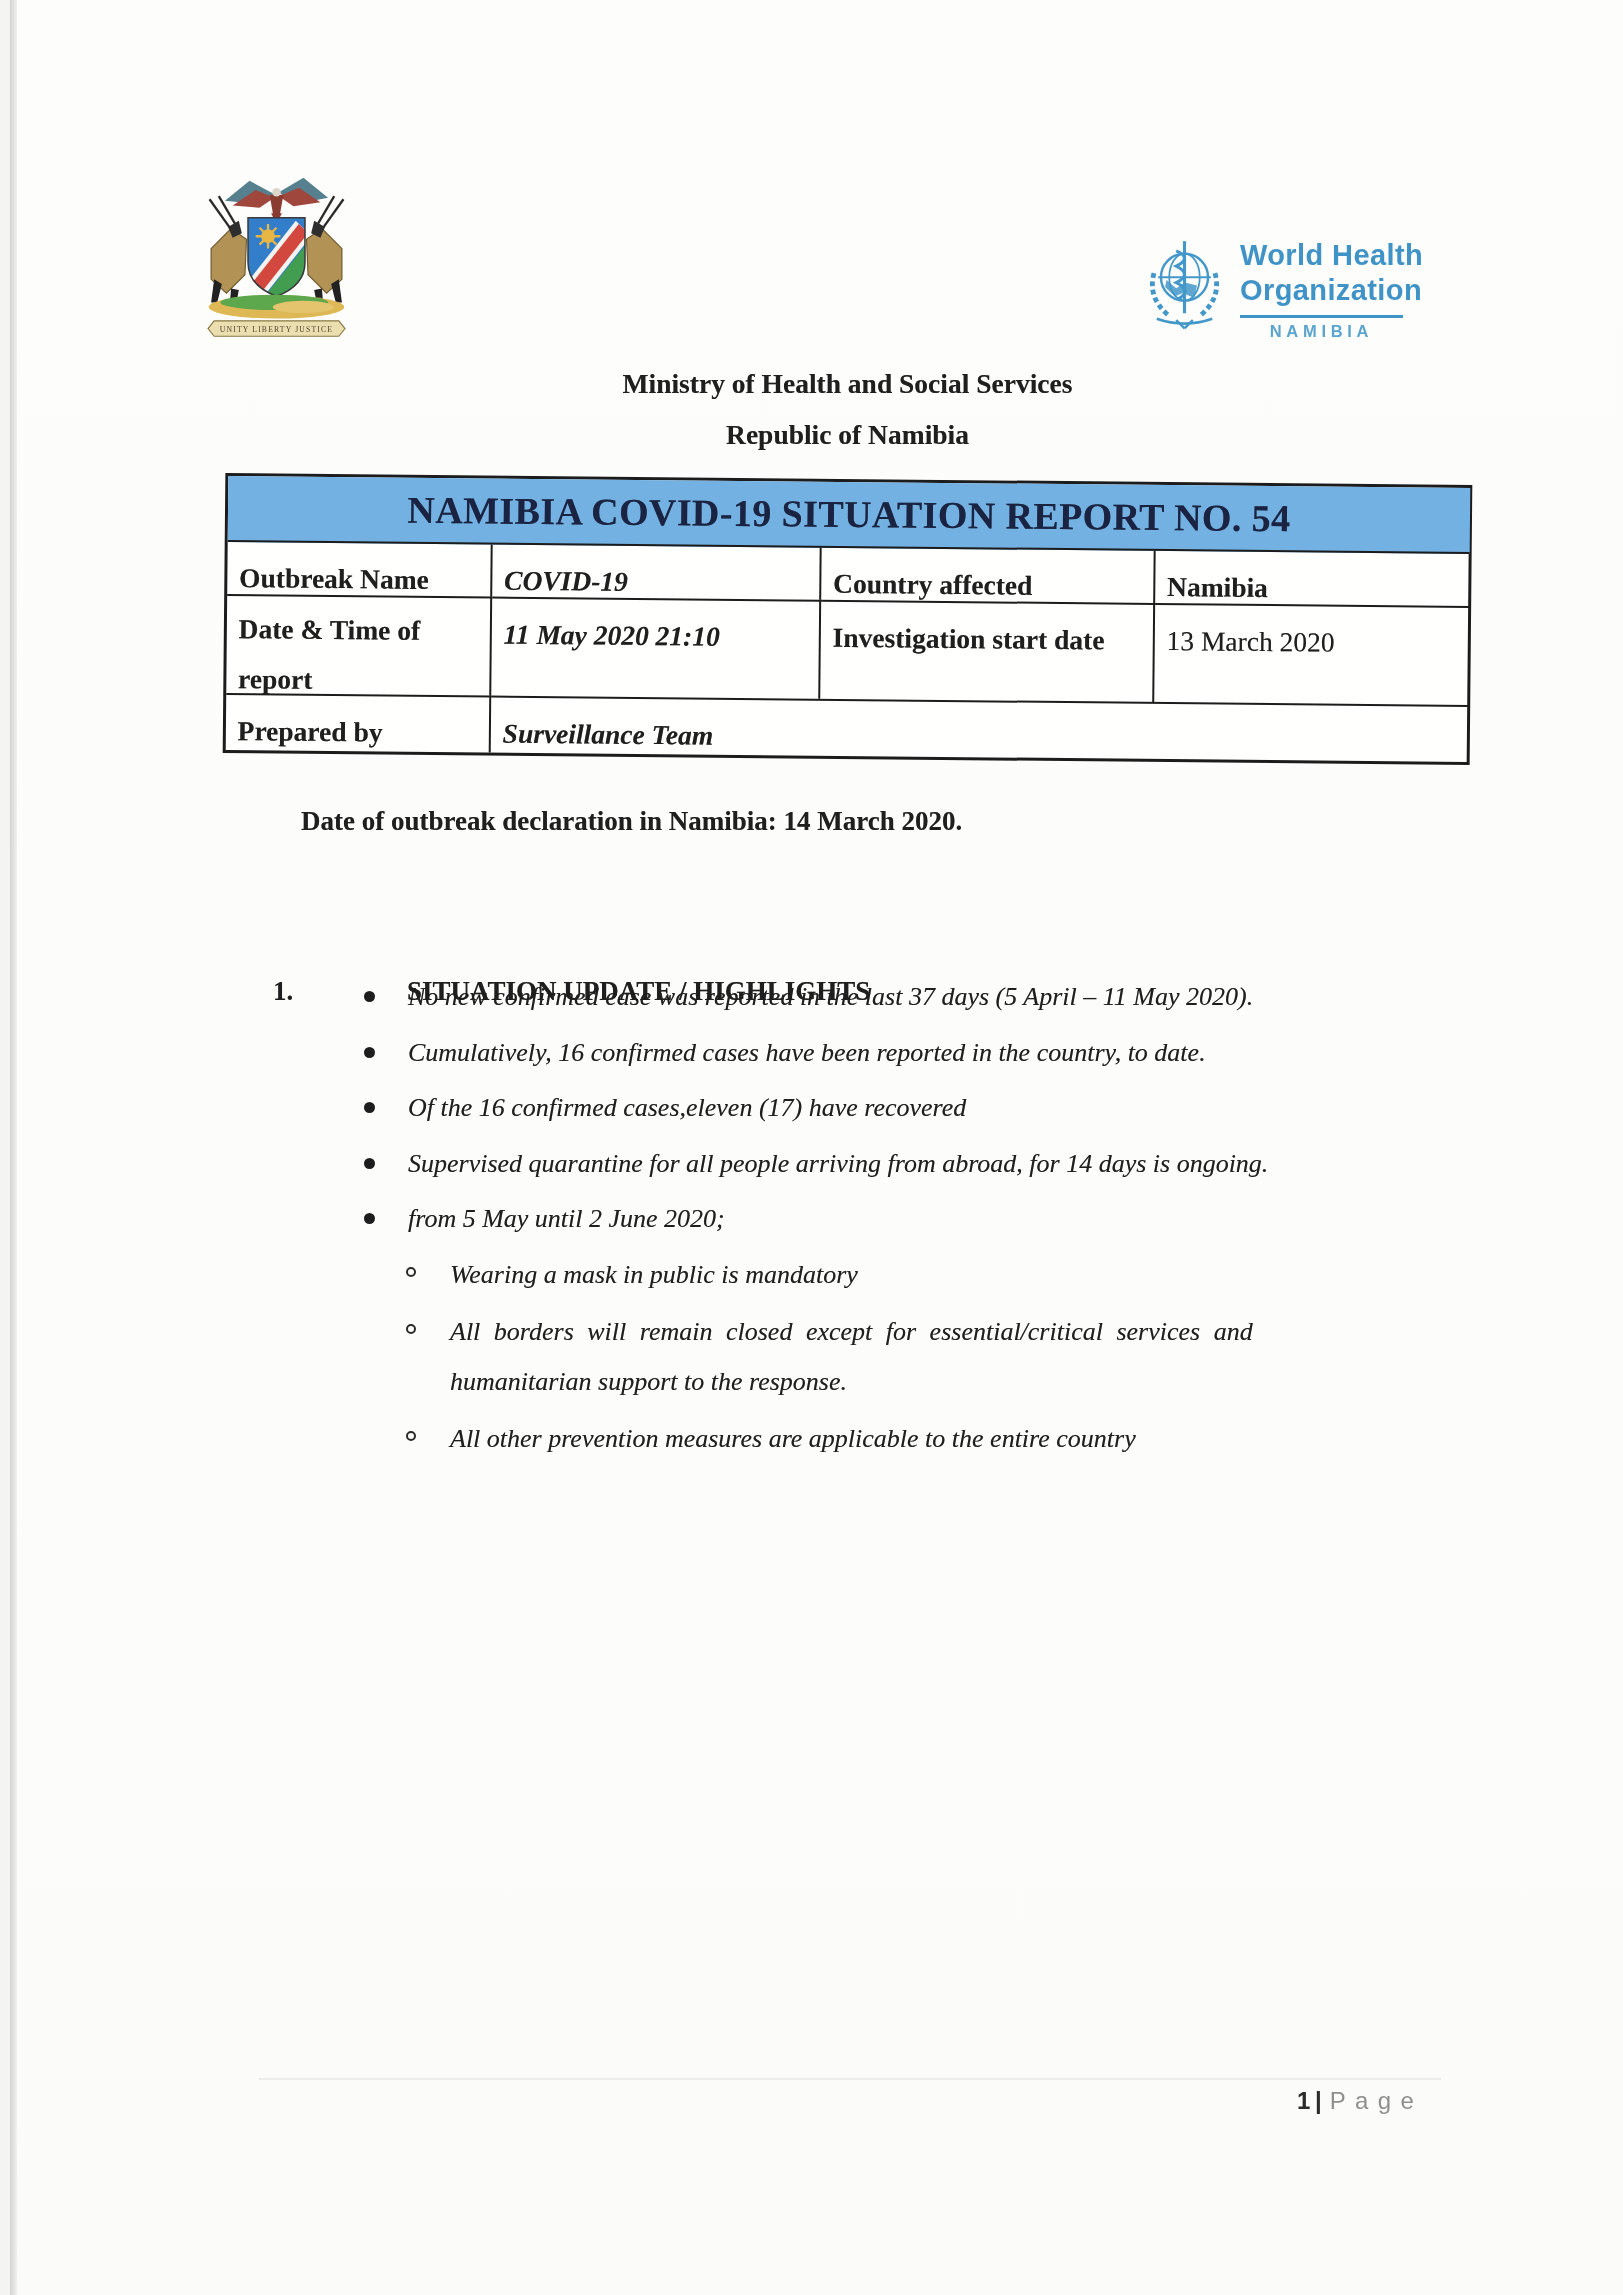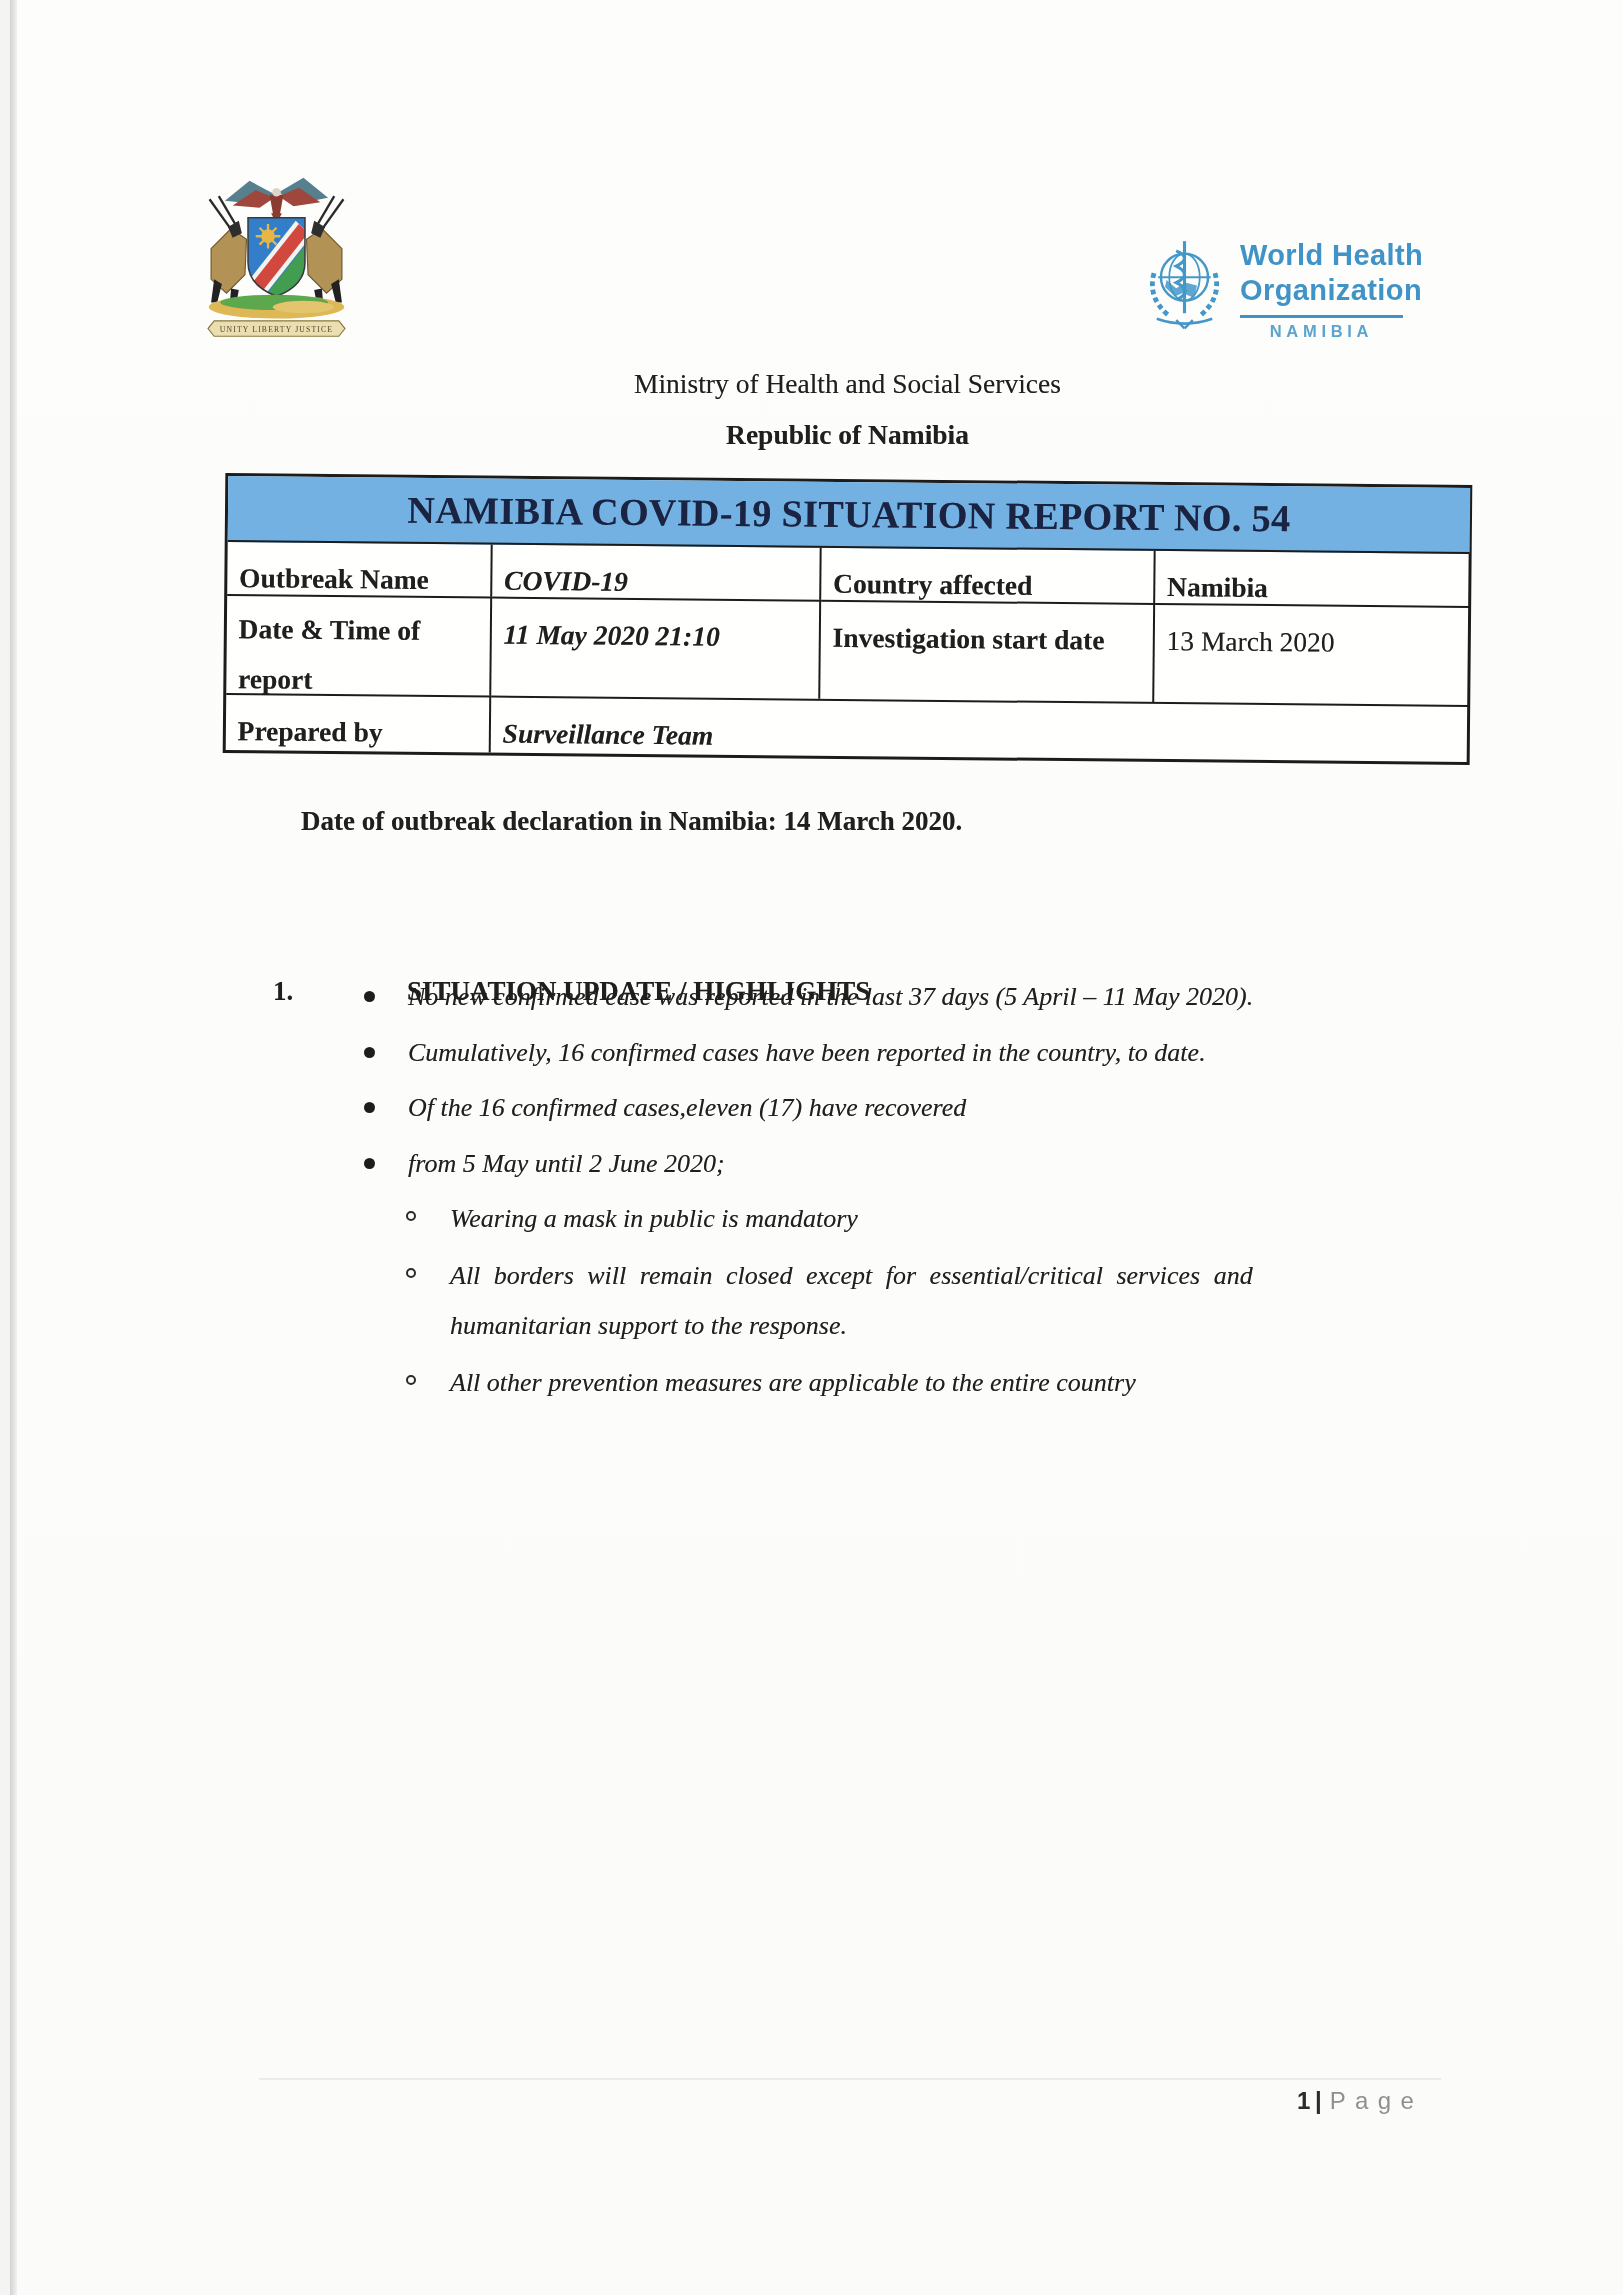--- a/index.html
+++ b/index.html
@@ -19,21 +19,21 @@
   .who{position:absolute;left:1136px;top:232px;width:298px;height:134px;filter:blur(0.2px);}
   .who-emblem{position:absolute;left:0;top:4.7px;width:97px;height:97px;}
   .who-text{position:absolute;left:104px;top:6.3px;width:192px;font-family:"Liberation Sans","DejaVu Sans",sans-serif;}
   .who-l1,.who-l2{font-size:29px;font-weight:bold;color:#4093c7;line-height:35px;letter-spacing:0.4px;}
   .who-rule{margin-top:6.3px;width:163px;height:3.9px;background:#4093c7;}
   .who-country{margin-top:3.9px;text-align:center;width:163px;font-size:16.5px;font-weight:bold;
     letter-spacing:4.7px;color:#5ba4cf;}
 
   
   .center-wrap{position:absolute;left:72px;width:1551px;text-align:center;}
-  .h-ministry{top:368px;font-size:27.5px;font-weight:normal;}
+  .h-ministry{top:368px;font-size:27.5px;font-weight:bold;}
   .h-republic{top:419px;font-size:27.5px;font-weight:bold;}
   .txt{text-shadow:0 0 0.5px rgba(25,25,25,.45);}
 
   
   .report-table{
     position:absolute;left:224px;top:479px;width:1247px;
     transform:rotate(.55deg);transform-origin:center;
     border:3.1px solid #1c1c1c;box-sizing:border-box;
     display:grid;grid-template-columns:265px 329px 334px 314px;
     grid-template-rows:66px 52px 99px 57px;
@@ -197,20 +197,21 @@
 
   <div class="sec-head txt">
     <span class="sec-num">1.</span><span>SITUATION UPDATE / HIGHLIGHTS</span>
   </div>
 
   <div class="lists">
     <ul class="blt">
       <li class="txt">No new confirmed case was reported in the last 37 days (5 April – 11 May 2020).</li>
       <li class="txt">Cumulatively, 16 confirmed cases have been reported in the country, to date.</li>
       <li class="txt">Of the 16 confirmed cases,eleven (17) have recovered</li>
+      <li class="txt">Supervised quarantine for all people arriving from abroad, for 14 days is ongoing.</li>
       <li class="txt">
         <div class="nowrap">from 5 May until 2 June 2020;</div>
       </li>
     </ul>
     <ul class="sub">
       <li class="txt">Wearing a mask in public is mandatory</li>
       <li class="txt">
         <div class="nowrap ws8">All borders will remain closed except for essential/critical services and</div>
         <div class="nowrap">humanitarian support to the response.</div>
       </li>

